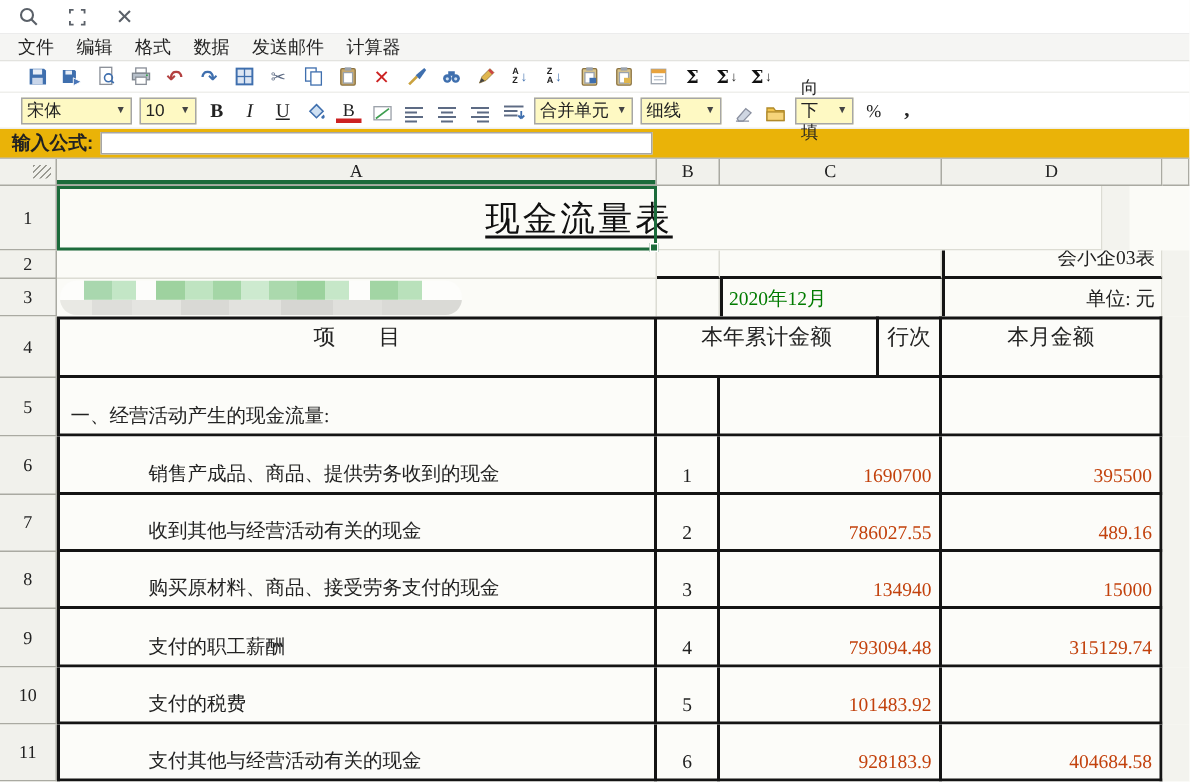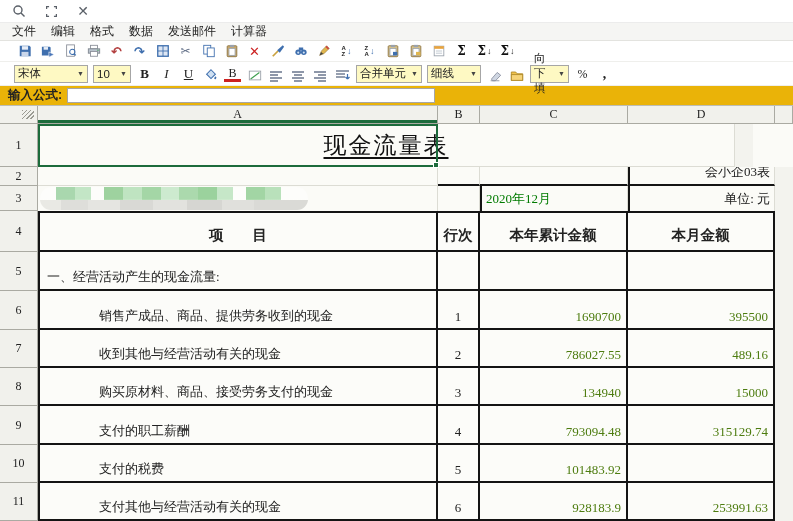--- a/index.html
+++ b/index.html
@@ -60,25 +60,25 @@
           display:flex; align-items:flex-end; padding-bottom:3px; font-size:13px; overflow:hidden; }
   .nob { border-bottom:none; }
   .tc { border-right:2px solid #141414; border-bottom:2px solid #141414; background:#fcfcf9; }
   .tcl { border-left:2px solid #141414; }
   .tct { border-top:2px solid #141414; }
   .blk-b { border-bottom:2px solid #141414; }
   .blk-l { border-left:2px solid #141414; }
   .gut { background:#f3f3ee; border-right:none; border-bottom:none; }
   .txt-r { justify-content:flex-end; padding-right:4px; }
   .txt-c { justify-content:center; }
-  .val { color:#4d7c0f; justify-content:flex-end; padding-right:5px; }
+  .val { color:#c2410c; justify-content:flex-end; padding-right:5px; }
   .grn { color:#007b00; }
   .ind1 { padding-left:7px; }
   .ind2 { padding-left:59px; }
-  .hdr { font-weight:bold; font-size:14.5px; justify-content:center; padding-bottom:5px; white-space:pre; }
+  .hdr { font-weight:normal; font-size:14.5px; justify-content:center; padding-bottom:16px; white-space:pre; }
   .titlecell { align-items:center; justify-content:center; padding-bottom:0; }
   .title-text { font-size:23px; letter-spacing:2px; text-decoration:underline; text-underline-offset:4px; color:#111; }
   .colA-sel { box-shadow: inset 0 -3px 0 #1c6b3b; }
   .selbox { position:absolute; left:38px; top:18px; width:400px; height:43px;
             border:2px solid #1c6b3b; pointer-events:none; }
   .selhandle { position:absolute; right:-3px; bottom:-3px; width:6px; height:6px;
                background:#1c6b3b; border:1px solid #fff; }
   .blurbox { position:absolute; left:40px; top:81px; width:268px; height:23px; border-radius:11px;
     background-image:
       linear-gradient(90deg,#fdfdfb 0 6%,#a9d7ae 6% 13%,#c3e6c6 13% 19%,#fdfdfb 19% 24%,#9ed29f 24% 31%,#bfe4c1 31% 38%,#a4d6a6 38% 45%,#cdeacf 45% 52%,#abd9ad 52% 59%,#9bd29d 59% 66%,#c6e7c8 66% 72%,#fdfdfb 72% 77%,#a2d5a4 77% 84%,#b9e1bb 84% 90%,#fdfdfb 90% 100%),
@@ -368,22 +368,22 @@
     <div class="cell w-a nob"></div>
     <div class="cell w-b nob"></div>
     <div class="cell w-c nob blk-l grn" style="padding-left:4px">2020年12月</div>
     <div class="cell w-d nob blk-l txt-r">单位: 元</div>
     <div class="cell w-g gut"></div>
   </div>
 
   <div class="shrow" style="height:41px">
     <div class="hd w-rh">4</div>
     <div class="cell w-a tc tcl tct hdr">项        目</div>
+    <div class="cell w-c tc tct hdr">本年累计金额</div>
     <div class="cell w-b tc tct hdr">行次</div>
-    <div class="cell w-c tc tct hdr">本年累计金额</div>
     <div class="cell w-d tc tct hdr">本月金额</div>
     <div class="cell w-g gut"></div>
   </div>
 
   <div class="shrow" style="height:39px">
     <div class="hd w-rh">5</div>
     <div class="cell w-a tc tcl ind1">一、经营活动产生的现金流量:</div>
     <div class="cell w-b tc txt-c"></div>
     <div class="cell w-c tc val"></div>
     <div class="cell w-d tc val"></div>
@@ -433,21 +433,21 @@
     <div class="cell w-c tc val">101483.92</div>
     <div class="cell w-d tc val"></div>
     <div class="cell w-g gut"></div>
   </div>
 
   <div class="shrow" style="height:38px">
     <div class="hd w-rh">11</div>
     <div class="cell w-a tc tcl ind2">支付其他与经营活动有关的现金</div>
     <div class="cell w-b tc txt-c">6</div>
     <div class="cell w-c tc val">928183.9</div>
-    <div class="cell w-d tc val">253991.63</div>
+    <div class="cell w-d tc val">404684.58</div>
     <div class="cell w-g gut"></div>
   </div>
 
   <div class="selbox">
     <div class="selhandle"></div>
   </div>
   <div class="blurbox"></div>
 </div>
 
 </body></html>

